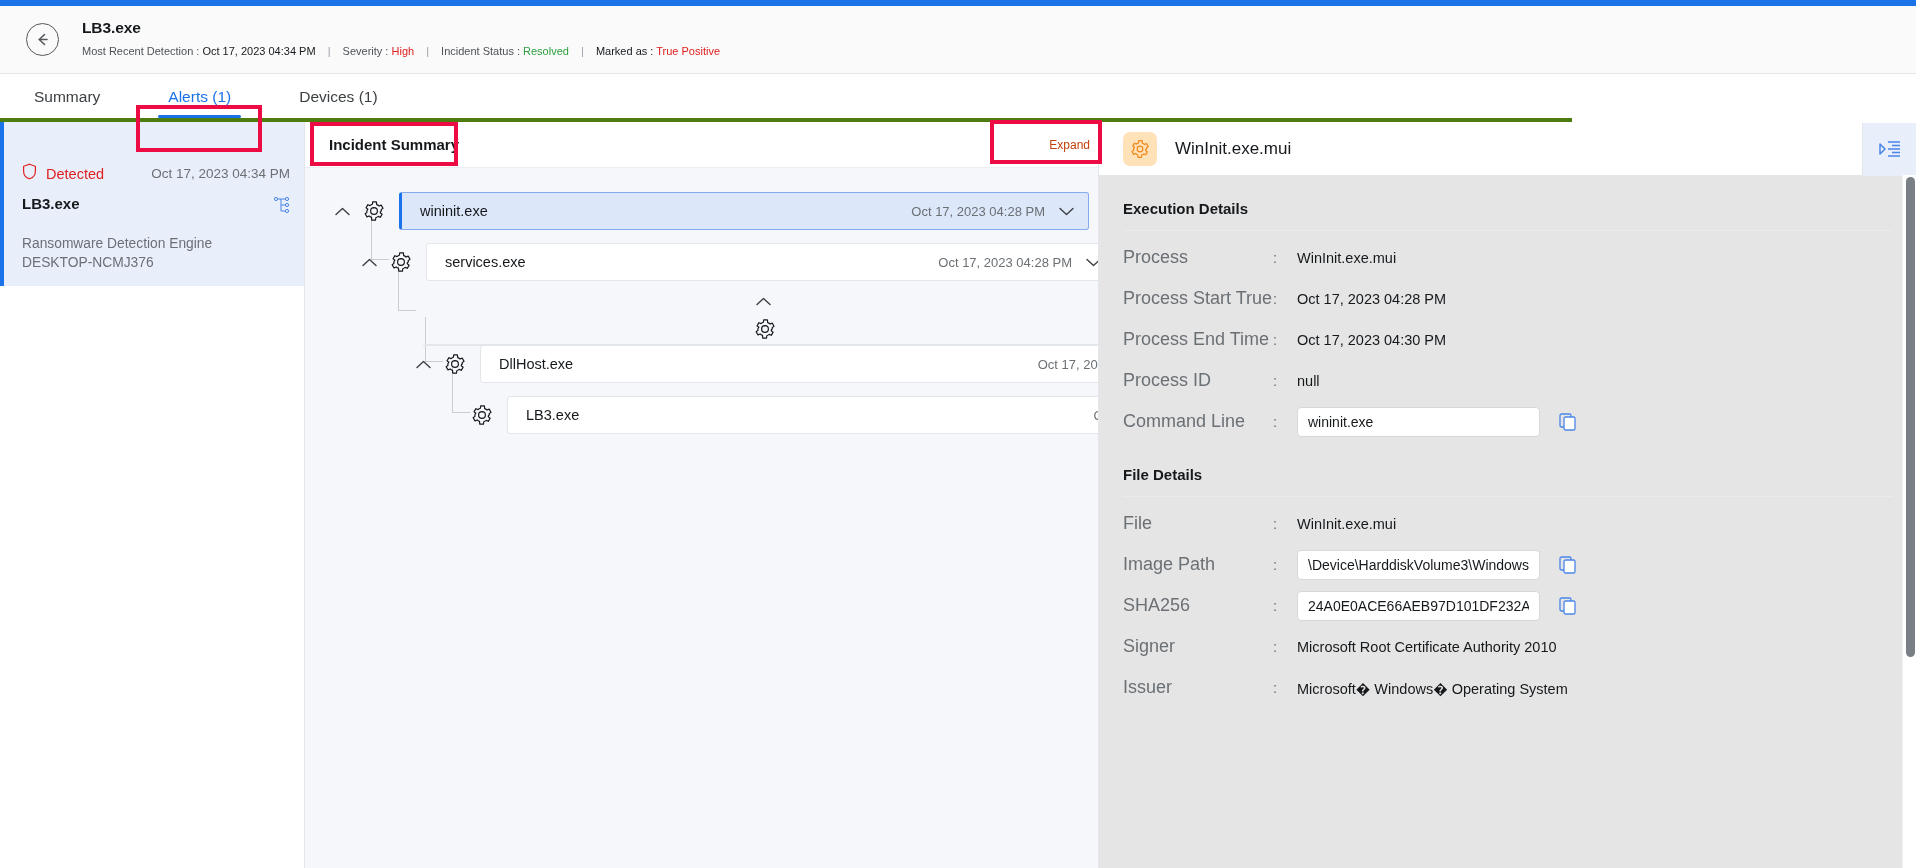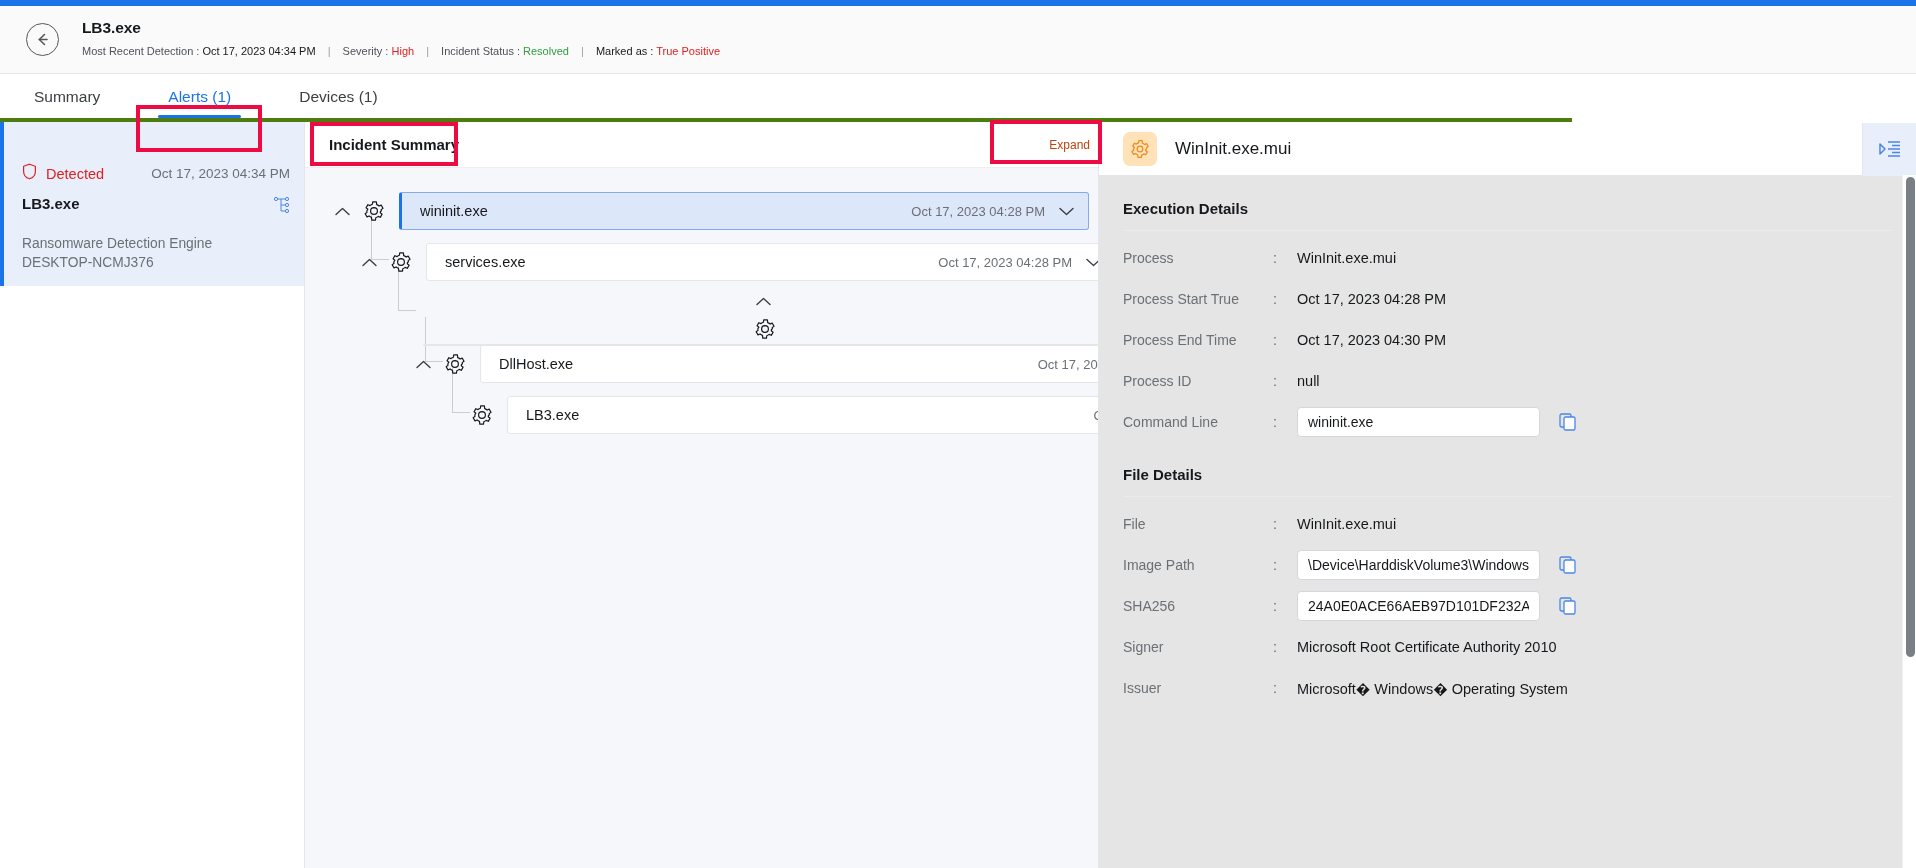--- a/index.html
+++ b/index.html
@@ -161,21 +161,21 @@
   }
   .right-body { flex:1 1 auto; overflow:hidden; padding:0 24px 0 24px; position:relative; }
 
   .section-title {
     font-size:15px; font-weight:bold; color:#16191c;
     margin-top:24px; margin-bottom:13px;
   }
   .section-rule { height:1px; background:#e9ebee; margin-bottom:6px; }
 
   .field { display:flex; align-items:center; min-height:41px; }
-  .field-label { width:150px; flex:0 0 auto; font-size:14px; color:#6b7075; }
+  .field-label { width:150px; flex:0 0 auto; font-size:18px; color:#6b7075; }
   .field-colon { width:24px; flex:0 0 auto; font-size:14.5px; color:#6b7075; }
   .field-value { font-size:14.5px; color:#16191c; }
   .field-input {
     width:243px; height:30px; border:1px solid #d4d8dd; border-radius:4px;
     background:#fff; font-family:"Liberation Sans", sans-serif;
     font-size:14px; color:#16191c; padding:0 10px; outline:none;
   }
   .copy-btn {
     margin-left:18px; width:20px; height:20px; cursor:pointer; flex:0 0 auto;
     display:flex; align-items:center; justify-content:center;

